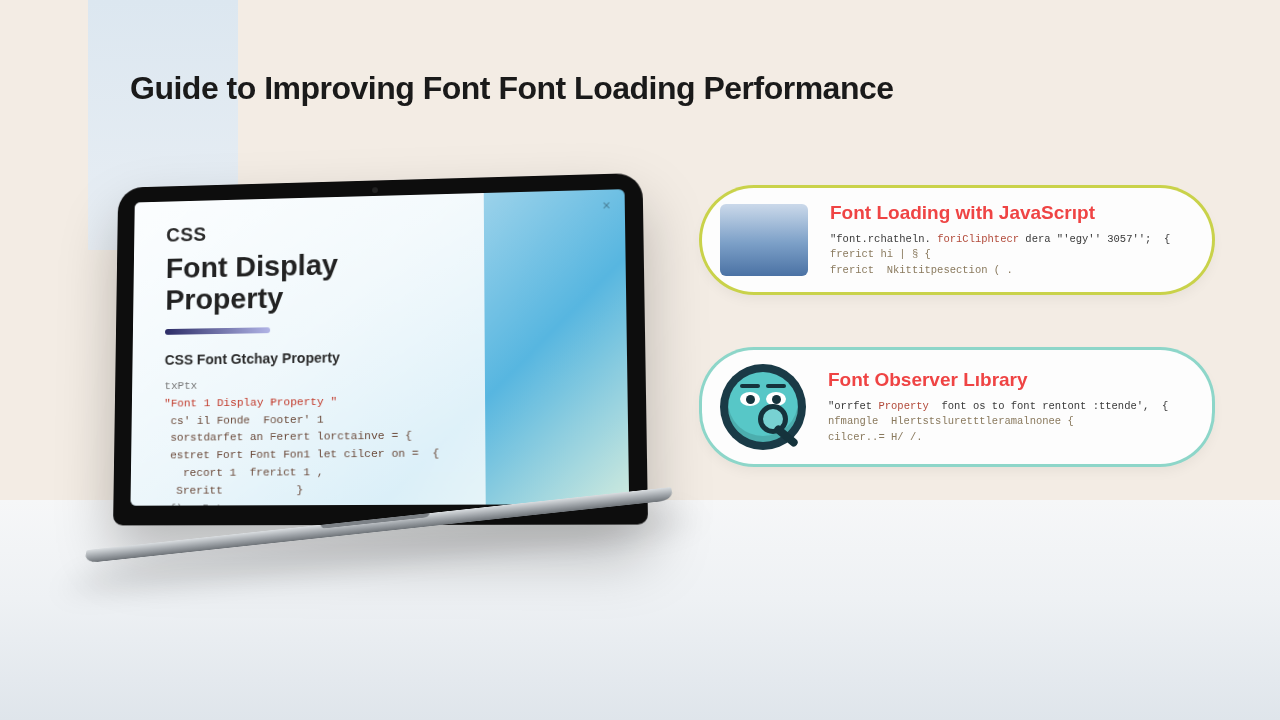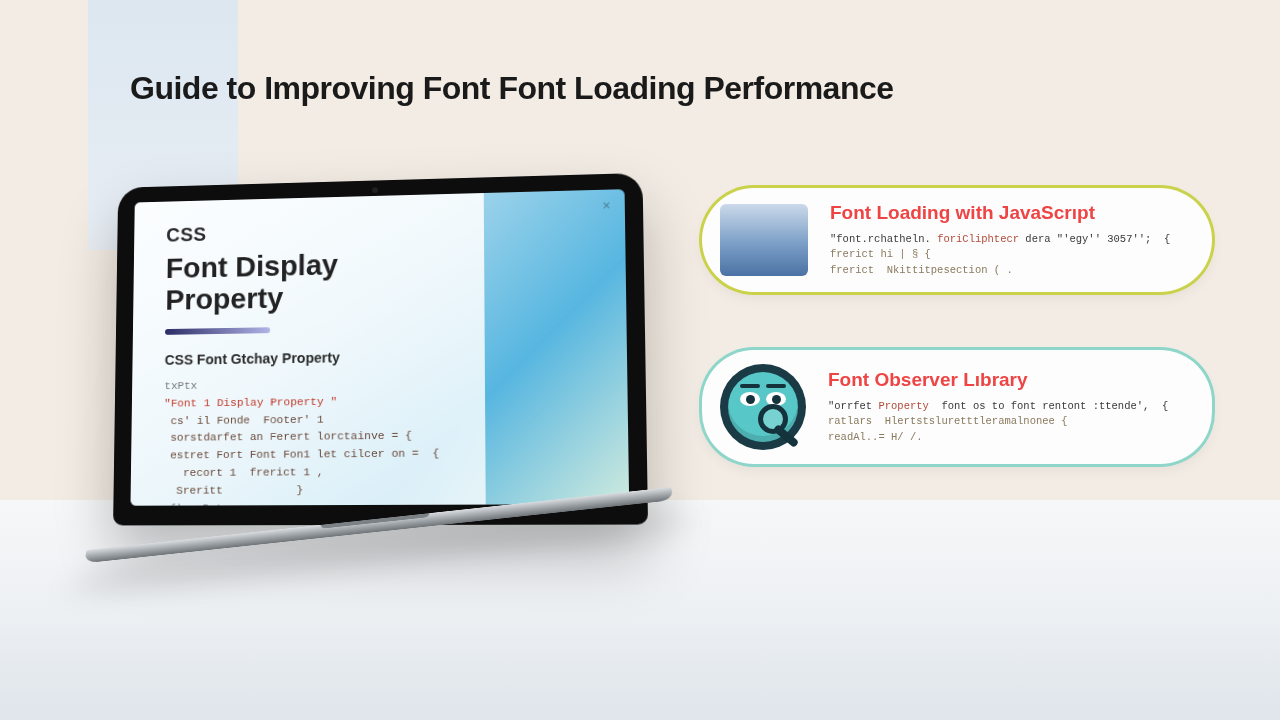--- a/index.html
+++ b/index.html
@@ -246,18 +246,18 @@
         <div class="eye r">
             <div class="pupil"></div>
           </div>
         <div class="mag-ring"></div>
         <div class="mag-handle"></div>
       </div>
     </div>
     <div class="card-body">
       <div class="card-title">Font Observer Lıbrary</div>
       <div class="card-code"><span class="dk">"orrfet </span><span class="rd">Property</span><span class="dk">  font os to font rentont :ttende',  {</span>
-<span>ratlars  Hlertstsluretttleramalnonee {</span>
-<span>readAl..= H/ /.</span></div>
+<span>nfmangle  Hlertstsluretttleramalnonee {</span>
+<span>cilcer..= H/ /.</span></div>
     </div>
   </div>
 
 </div>
 
 </body></html>

